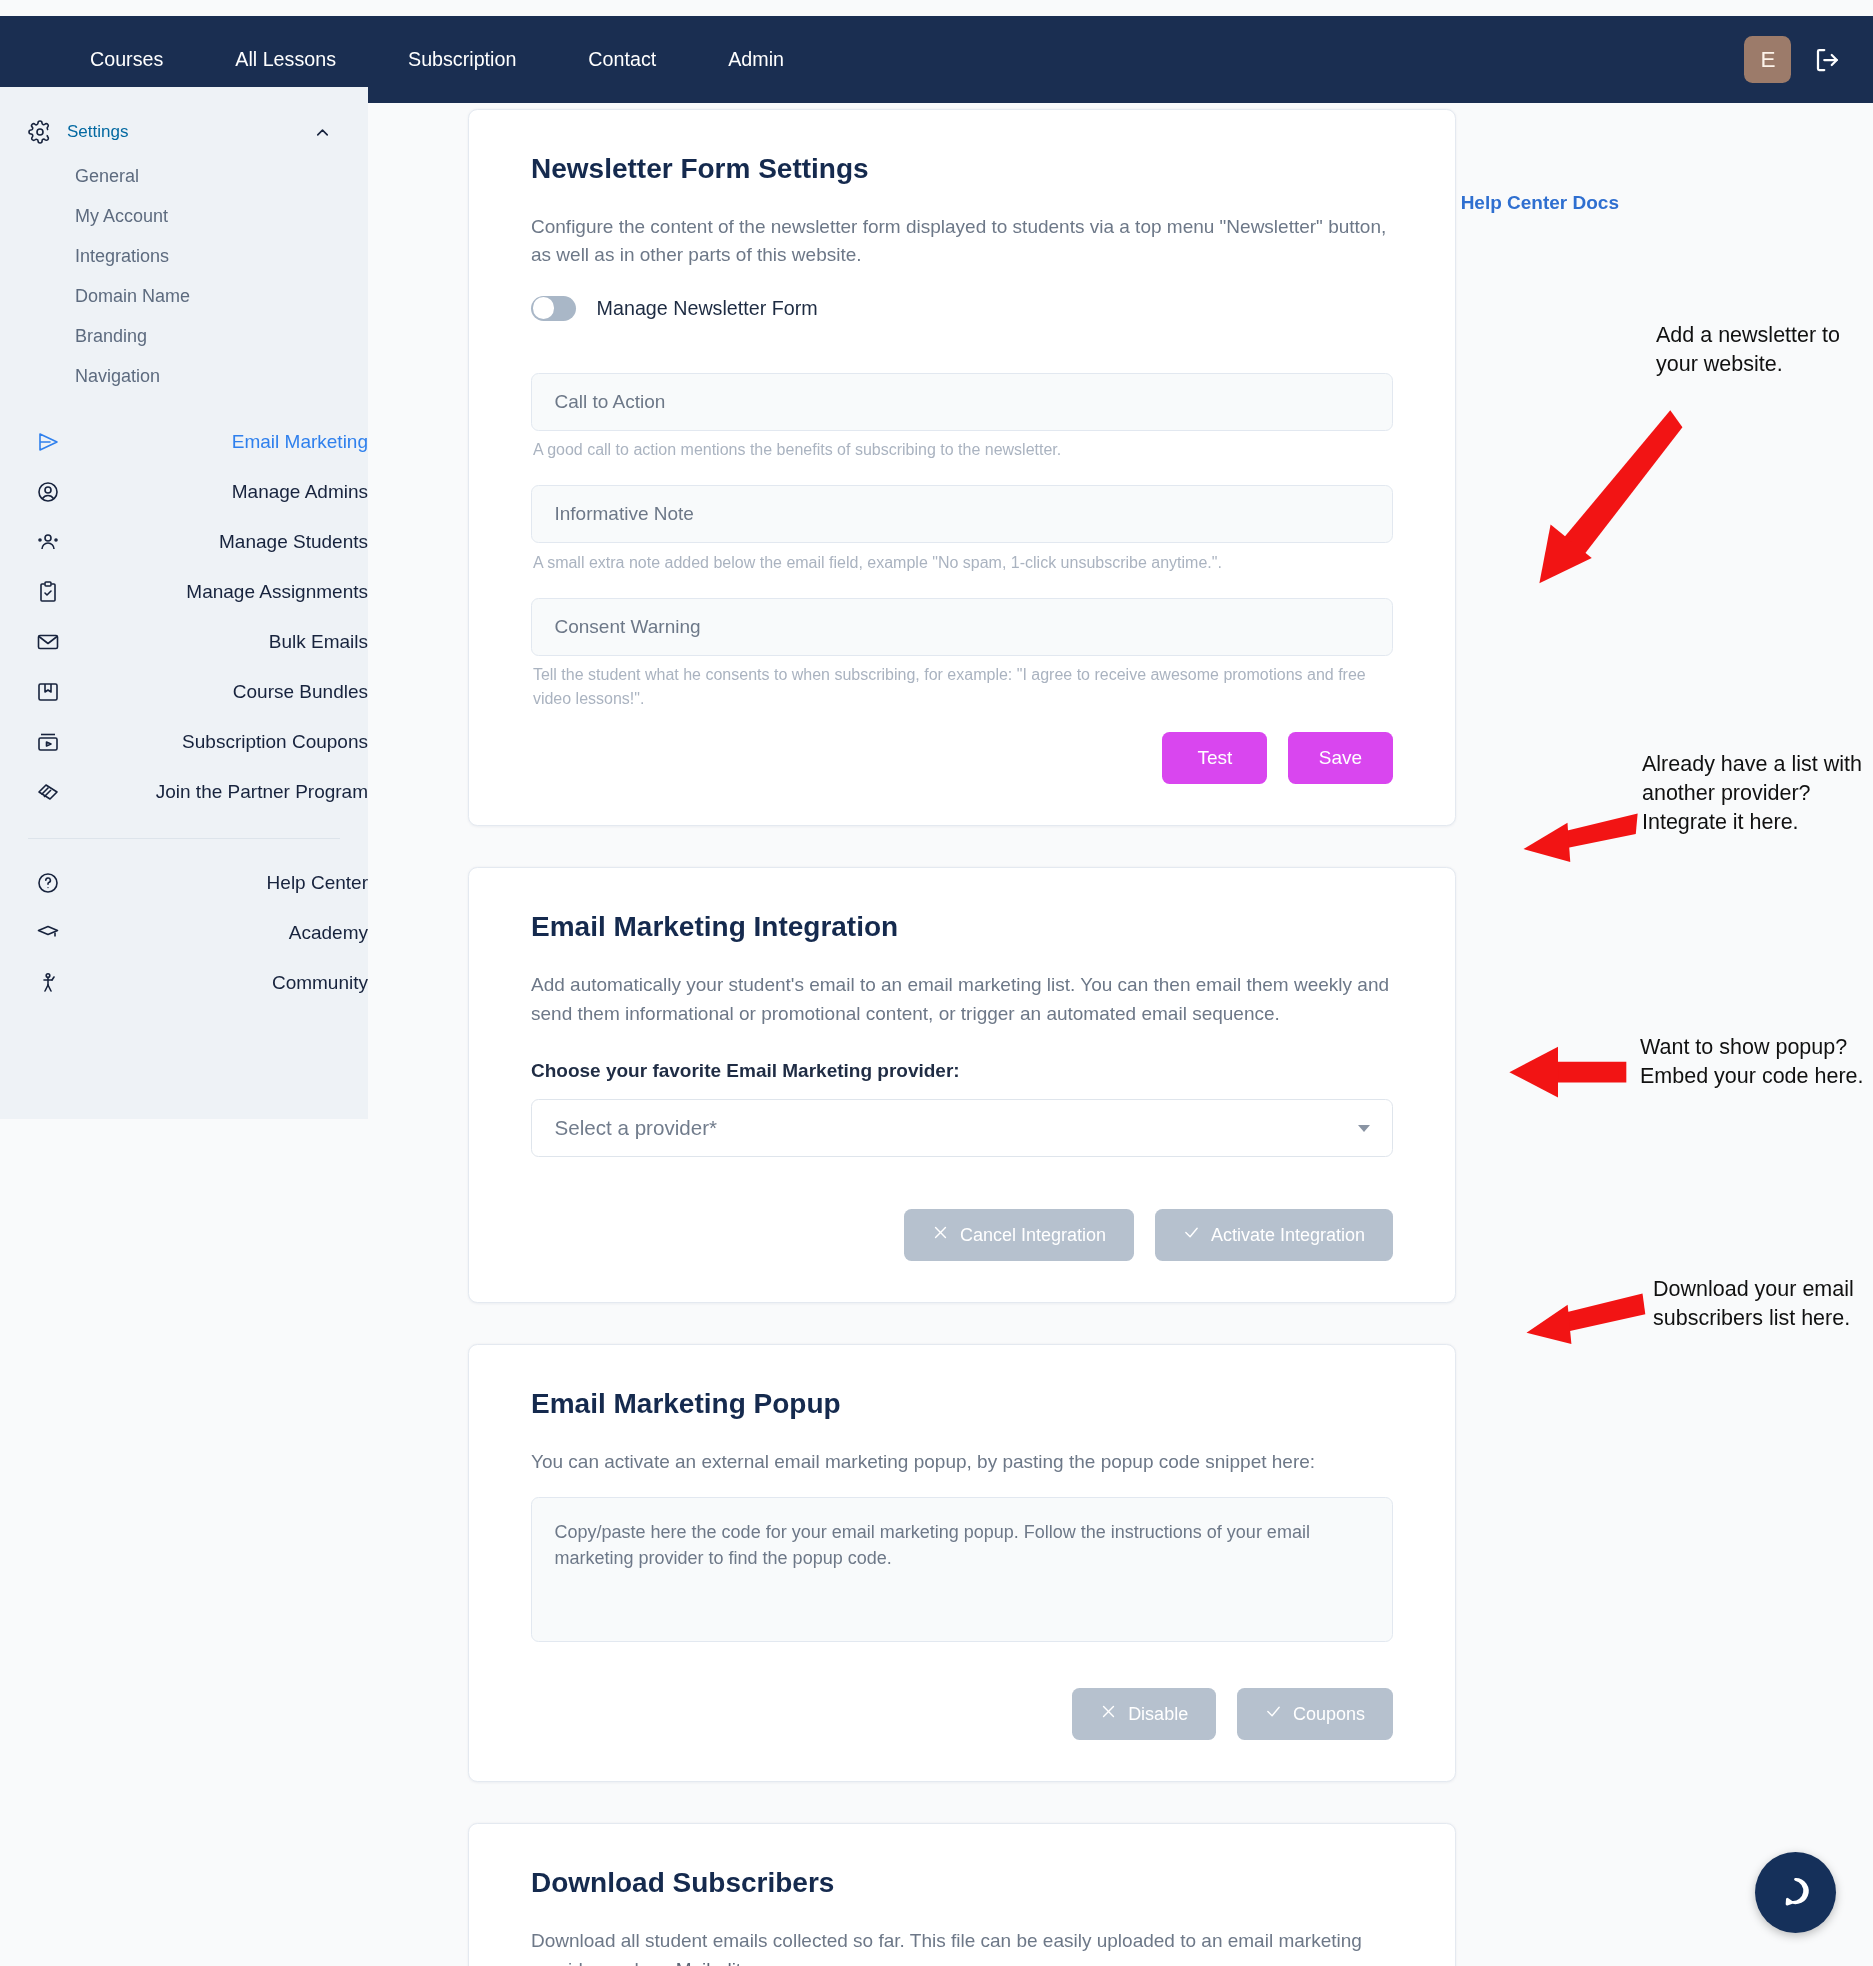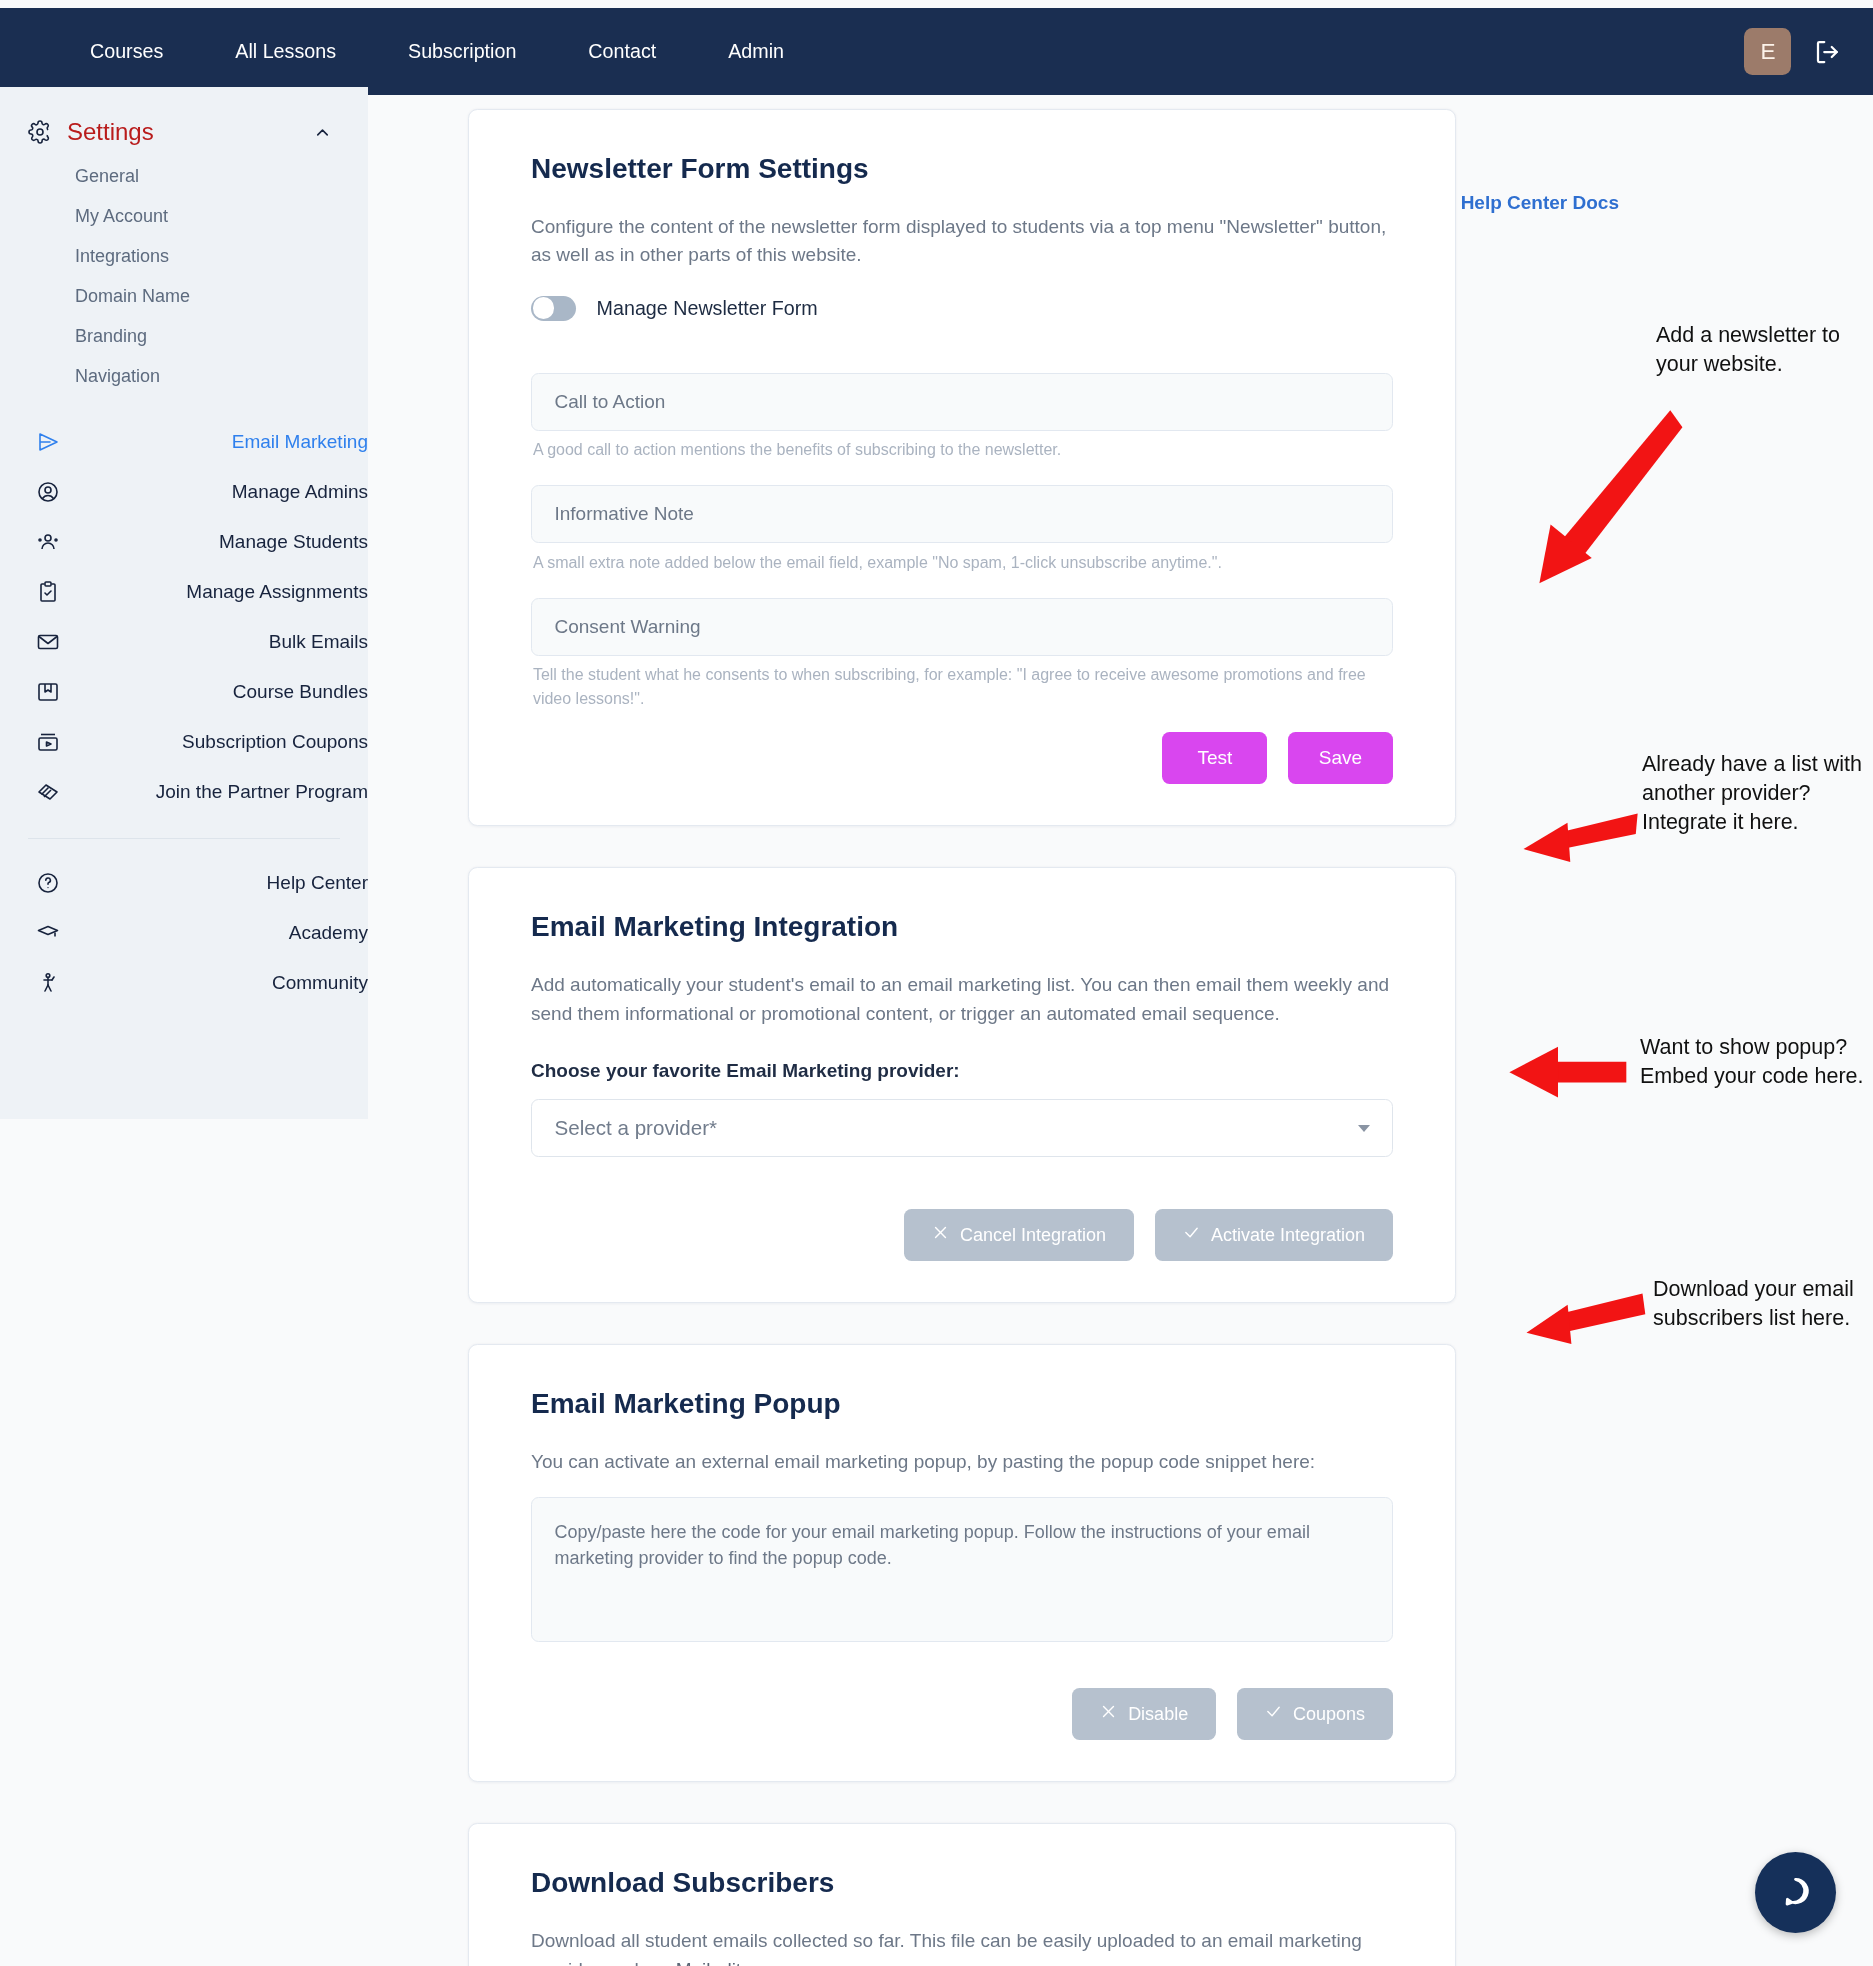--- a/index.html
+++ b/index.html
@@ -5,21 +5,21 @@
   * { box-sizing: border-box; margin: 0; padding: 0; }
   html, body {
     width: 1874px; height: 1967px;
     background: #f9fafb;
     font-family: "Liberation Sans", sans-serif;
     overflow: hidden;
   }
 
   
   .navbar {
-    position: absolute; top: 8px; left: 0;
+    position: absolute; top: 16px; left: 0;
     width: 1874px; height: 87px;
     background: #1a2e51;
     display: flex; align-items: center;
   }
   .nav-links { display: flex; align-items: center; padding-left: 54px; gap: 0; }
   .nav-link {
     color: #ffffff; font-size: 19.7px; font-weight: 400;
     padding: 0 36px; cursor: pointer; white-space: nowrap;
   }
   .nav-right {
@@ -40,21 +40,21 @@
     width: 368px; height: 1032px;
     background: #eef2f6;
     padding-top: 20.6px;
   }
   .side-group-head {
     display: flex; align-items: center;
     height: 49px; padding-left: 28px; padding-right: 36px;
     cursor: pointer;
   }
   .side-group-head .gicon { width: 24px; height: 24px; margin-right: 15px; flex: 0 0 24px; }
-  .side-group-head .gtext { font-size: 24px; color: #b91c1c; font-weight: 400; flex: 1; }
+  .side-group-head .gtext { font-size: 17px; color: #0369a1; font-weight: 400; flex: 1; }
   .chev { width: 19px; height: 19px; }
 
   .sub-item {
     height: 40px; display: flex; align-items: center;
     padding-left: 75px; font-size: 18px; color: #5d6b7f;
     cursor: pointer;
   }
   .side-item {
     height: 50px; display: flex; align-items: center;
     padding-left: 36px; cursor: pointer; justify-content: space-between;

